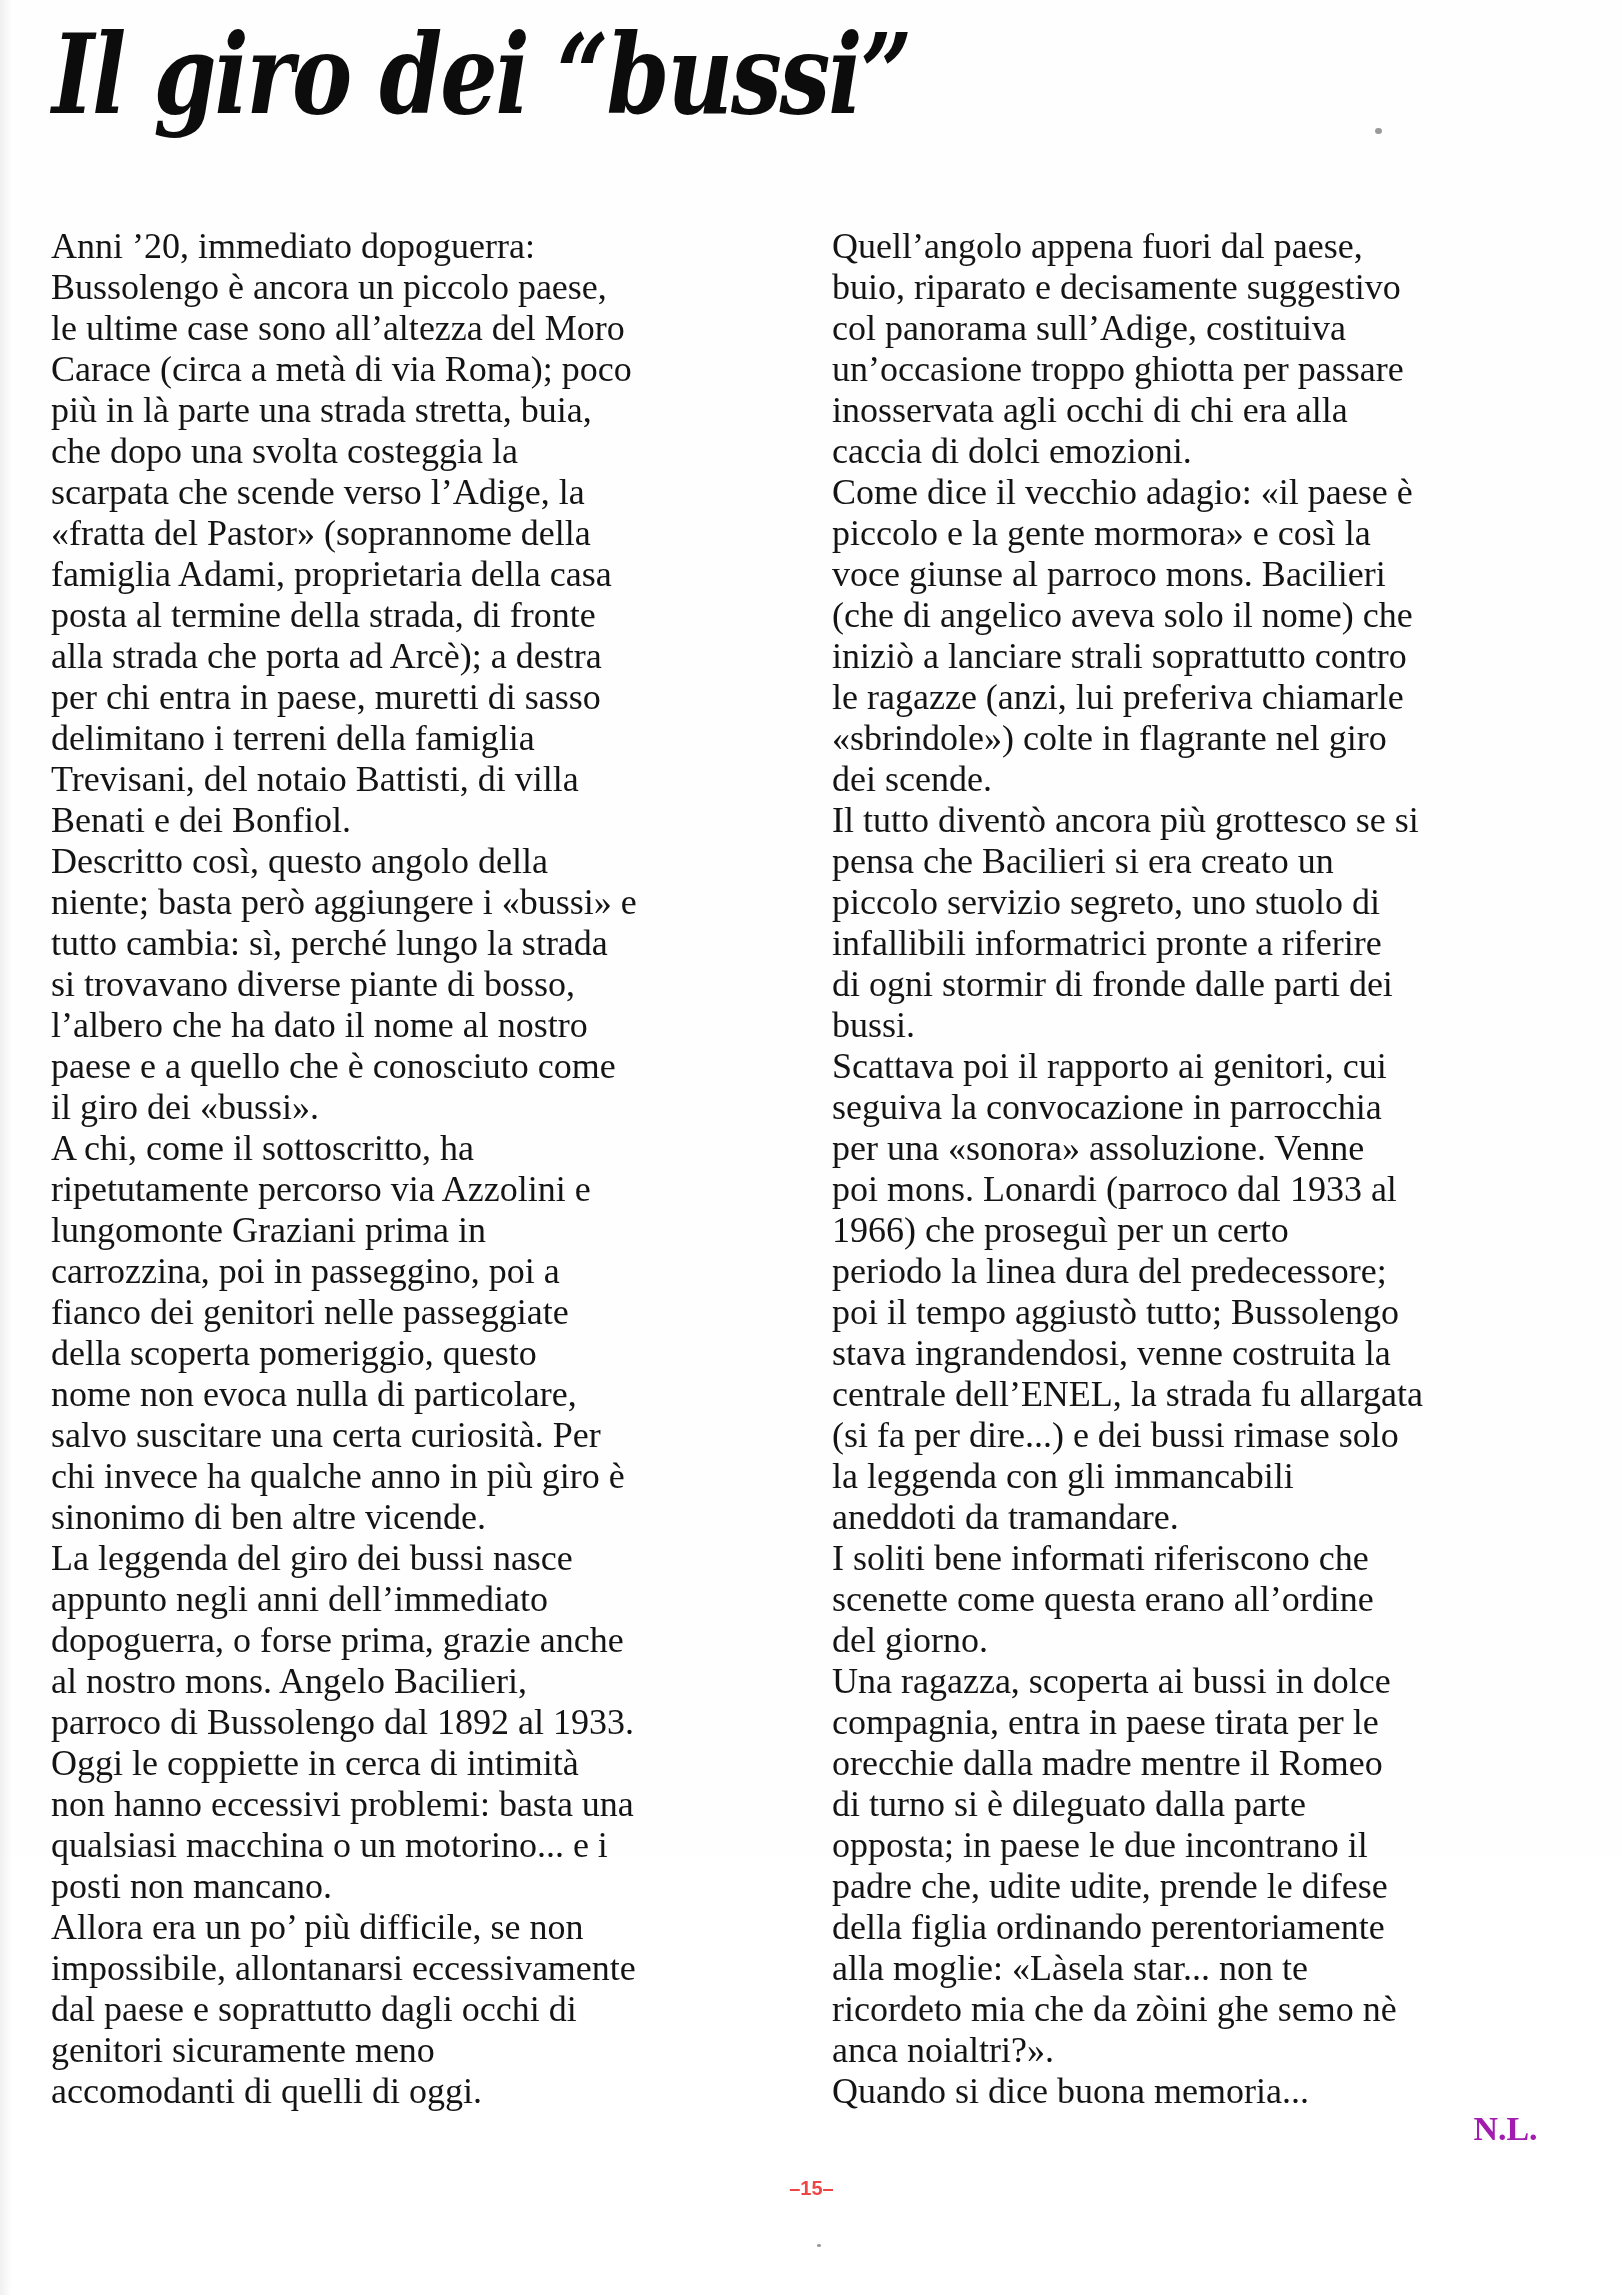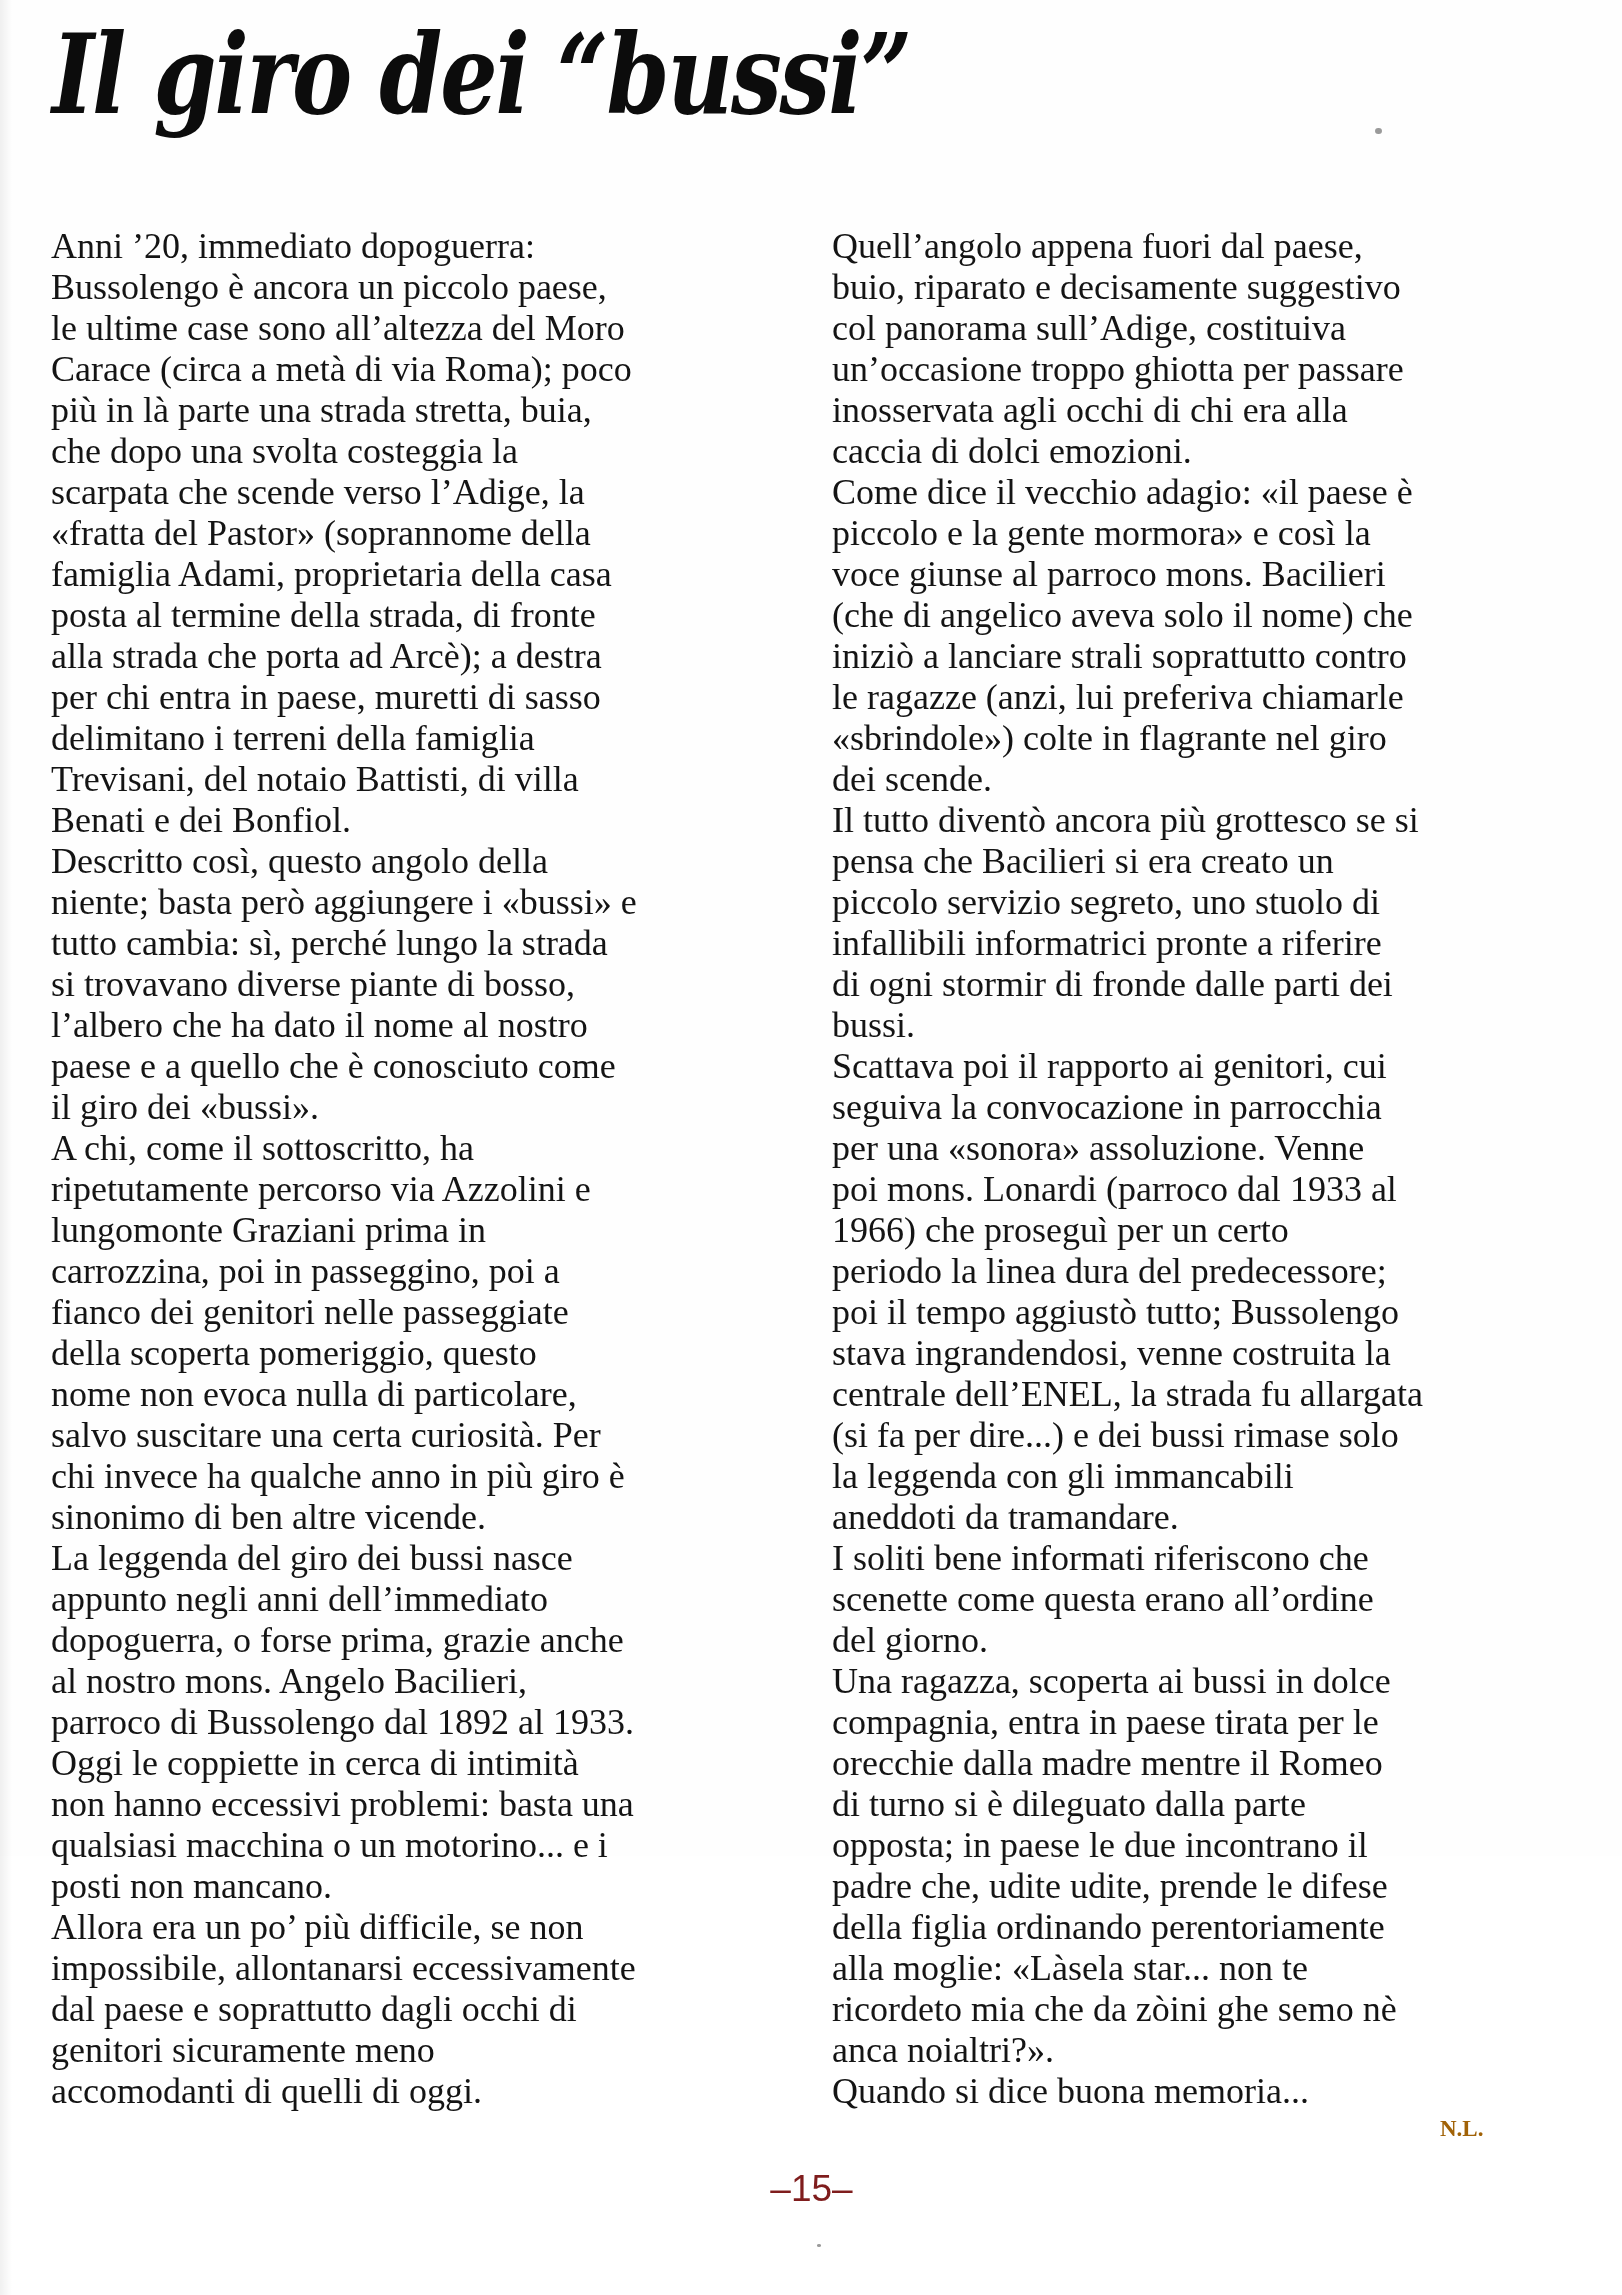--- a/index.html
+++ b/index.html
@@ -19,28 +19,28 @@
   .col {
     position: absolute; top: 226px;
     font-family: "Liberation Serif", serif;
     font-size: 36px; line-height: 41px;
     color: #141414;
   }
   .col-left { left: 51px; width: 746px; }
   .col-right { left: 832px; width: 753px; }
   .line { display: block; white-space: nowrap; }
   .signature {
-    position: absolute; left: 1440px; top: 2108px; width: 131px; text-align: left;
+    position: absolute; left: 1440px; top: 2108px; width: 131px; text-align: center;
     font-family: "Liberation Serif", serif; font-weight: bold;
-    font-size: 23px; line-height: 41px; color: #a16207;
+    font-size: 34px; line-height: 41px; color: #a21caf;
   }
   .page-number {
     position: absolute; left: 733px; top: 2169px; width: 157px; text-align: center;
-    font-family: "Liberation Sans", sans-serif; font-weight: normal;
-    font-size: 37px; line-height: 39px; color: #7f1d1d;
+    font-family: "Liberation Sans", sans-serif; font-weight: bold;
+    font-size: 20px; line-height: 39px; color: #ef4444;
   }
   .speck { position: absolute; border-radius: 50%; background: #9a9a9a; }
 </style>
 </head>
 <body>
 
 <div class="page">
   <div class="scan-edge"></div>
 
   <h1 class="title" style="margin:0;">Il giro dei “bussi”</h1>

